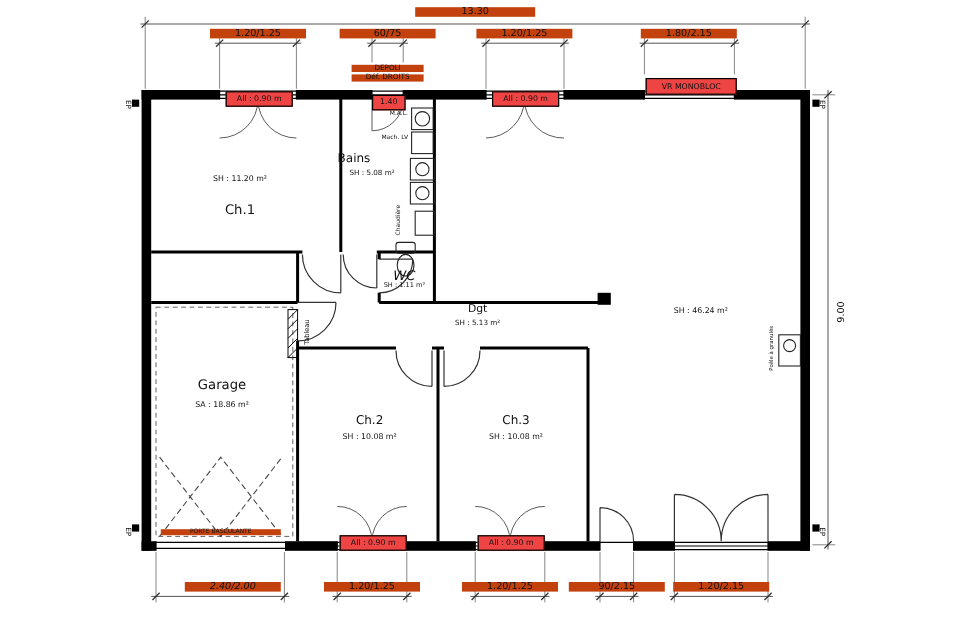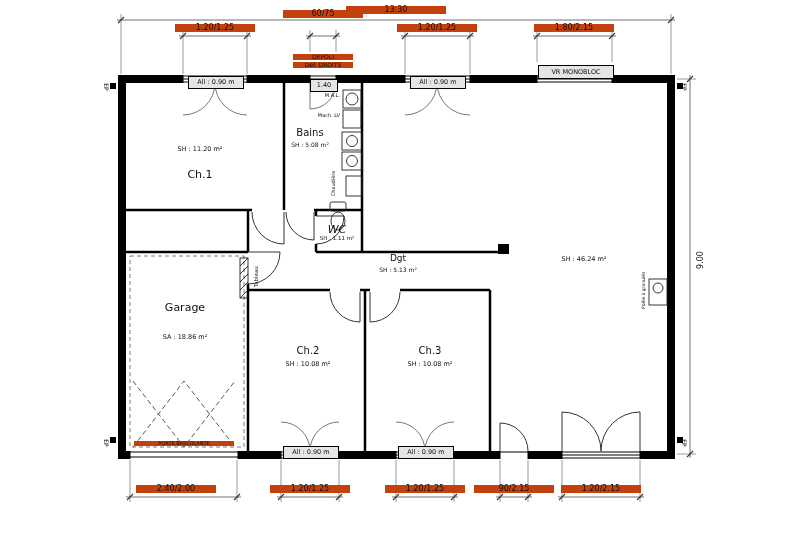--- a/index.html
+++ b/index.html
@@ -3,21 +3,21 @@
 <meta charset="utf-8">
 <style>
   html,body{margin:0;padding:0;background:#fff;}
   .stage{position:relative;width:800px;height:537px;background:#fff;overflow:hidden;
          font-family:"DejaVu Sans", sans-serif;color:#111;}
   .stage svg{position:absolute;left:0;top:0;}
   .lbl{position:absolute;line-height:1;white-space:nowrap;color:#111;}
   .c{text-align:center;}
   .r{text-align:right;}
   .bgw{background:#c2410c;}
-  .box{position:absolute;border:1px solid #000;background:#e5e5e5;display:flex;
+  .box{position:absolute;border:1px solid #000;background:#ef4444;display:flex;
        align-items:center;justify-content:center;line-height:1;}
   .rotccw{transform:rotate(-90deg);transform-origin:center center;}
   .rotcw{transform:rotate(90deg);transform-origin:center center;}
   .roomname{font-weight:normal;}
 </style>
 </head>
 <body>
 
 <div class="stage">
 
@@ -129,54 +129,54 @@
         M402,39 L408,33 M467,39 L473,33 M534,39 L540,33 M609,39 L615,33
         M687,82 L693,76 M687,457 L693,451
         M127,500 L133,494 M234,500 L240,494 M278,500 L284,494 M336,500 L342,494
         M393,500 L399,494 M451,500 L457,494 M497,500 L503,494 M525,500 L531,494
         M559,500 L565,494 M637,500 L643,494"></path>
     </g>
   </svg>
 
   <div class="lbl c bgw" style="left:346px;top:6px;width:100px;font-size:8px;">13.30</div>
   <div class="lbl c bgw" style="left:175px;top:24px;width:80px;font-size:8px;">1.20/1.25</div>
-  <div class="lbl c bgw" style="left:283px;top:10px;width:80px;font-size:8px;">60/75</div>
+  <div class="lbl c bgw" style="left:283px;top:24px;width:80px;font-size:8px;">60/75</div>
   <div class="lbl c bgw" style="left:397px;top:24px;width:80px;font-size:8px;">1.20/1.25</div>
   <div class="lbl c bgw" style="left:534px;top:24px;width:80px;font-size:8px;">1.80/2.15</div>
   <div class="lbl c rotccw" style="left:688px;top:256px;width:26px;font-size:8px;">9.00</div>
-  <div class="lbl c bgw" style="left:136px;top:485px;width:80px;font-size:8px;">2.40/2.00</div>
+  <div class="lbl c bgw" style="left:154px;top:485px;width:80px;font-size:8px;font-style:italic;">2.40/2.00</div>
   <div class="lbl c bgw" style="left:270px;top:485px;width:80px;font-size:8px;">1.20/1.25</div>
   <div class="lbl c bgw" style="left:385px;top:485px;width:80px;font-size:8px;">1.20/1.25</div>
   <div class="lbl c bgw" style="left:474px;top:485px;width:80px;font-size:8px;">90/2.15</div>
   <div class="lbl c bgw" style="left:561px;top:485px;width:80px;font-size:8px;">1.20/2.15</div>
 
   <div class="lbl c bgw" style="left:293px;top:54px;width:60px;font-size:6px;">DEPOLI</div>
   <div class="lbl c bgw" style="left:293px;top:62px;width:60px;font-size:6px;">Déf. DROITS</div>
   <div class="box" style="left:310px;top:79px;width:26px;height:11px;font-size:6.5px;">1.40</div>
   <div class="box" style="left:188px;top:76px;width:54px;height:11px;font-size:6.5px;">All : 0.90 m</div>
   <div class="box" style="left:410px;top:76px;width:54px;height:11px;font-size:6.5px;">All : 0.90 m</div>
   <div class="box" style="left:538px;top:65px;width:74px;height:12px;font-size:6.5px;">VR MONOBLOC</div>
   <div class="box" style="left:283px;top:446px;width:54px;height:11px;font-size:6.5px;">All : 0.90 m</div>
   <div class="box" style="left:398px;top:446px;width:54px;height:11px;font-size:6.5px;">All : 0.90 m</div>
 
   <div class="lbl c roomname" style="left:150px;top:130px;width:100px;font-size:11px;margin-top:39px;">Ch.1</div>
   <div class="lbl c" style="left:150px;top:146px;width:100px;font-size:6.5px;">SH : 11.20 m²</div>
 
-  <div class="lbl c roomname" style="left:275px;top:128px;width:70px;font-size:10px;">Bains</div>
+  <div class="lbl c roomname" style="left:260px;top:128px;width:70px;font-size:10px;">Bains</div>
   <div class="lbl c" style="left:275px;top:142px;width:70px;font-size:6px;">SH : 5.08 m²</div>
 
   <div class="lbl c roomname" style="left:312px;top:224px;width:50px;font-size:11px;font-style:italic;">WC</div>
   <div class="lbl c" style="left:310px;top:236px;width:54px;font-size:5.5px;">SH : 1.11 m²</div>
 
   <div class="lbl c roomname" style="left:368px;top:254px;width:60px;font-size:9px;">Dgt</div>
   <div class="lbl c" style="left:368px;top:267px;width:60px;font-size:6px;">SH : 5.13 m²</div>
 
   <div class="lbl c" style="left:514px;top:256px;width:140px;font-size:6.5px;">SH : 46.24 m²</div>
 
-  <div class="lbl c roomname" style="left:135px;top:302px;width:100px;font-size:11px;">Garage</div>
+  <div class="lbl c roomname" style="left:135px;top:315px;width:100px;font-size:11px;">Garage</div>
   <div class="lbl c" style="left:135px;top:334px;width:100px;font-size:6.5px;">SA : 18.86 m²</div>
 
   <div class="lbl c roomname" style="left:258px;top:346px;width:100px;font-size:10px;">Ch.2</div>
   <div class="lbl c" style="left:258px;top:361px;width:100px;font-size:6.5px;">SH : 10.08 m²</div>
 
   <div class="lbl c roomname" style="left:380px;top:346px;width:100px;font-size:10px;">Ch.3</div>
   <div class="lbl c" style="left:380px;top:361px;width:100px;font-size:6.5px;">SH : 10.08 m²</div>
 
   <div class="lbl r" style="left:298px;top:93px;width:42px;font-size:5px;">M.A.L.</div>
   <div class="lbl r" style="left:298px;top:113px;width:42px;font-size:5px;">Mach. LV</div>

